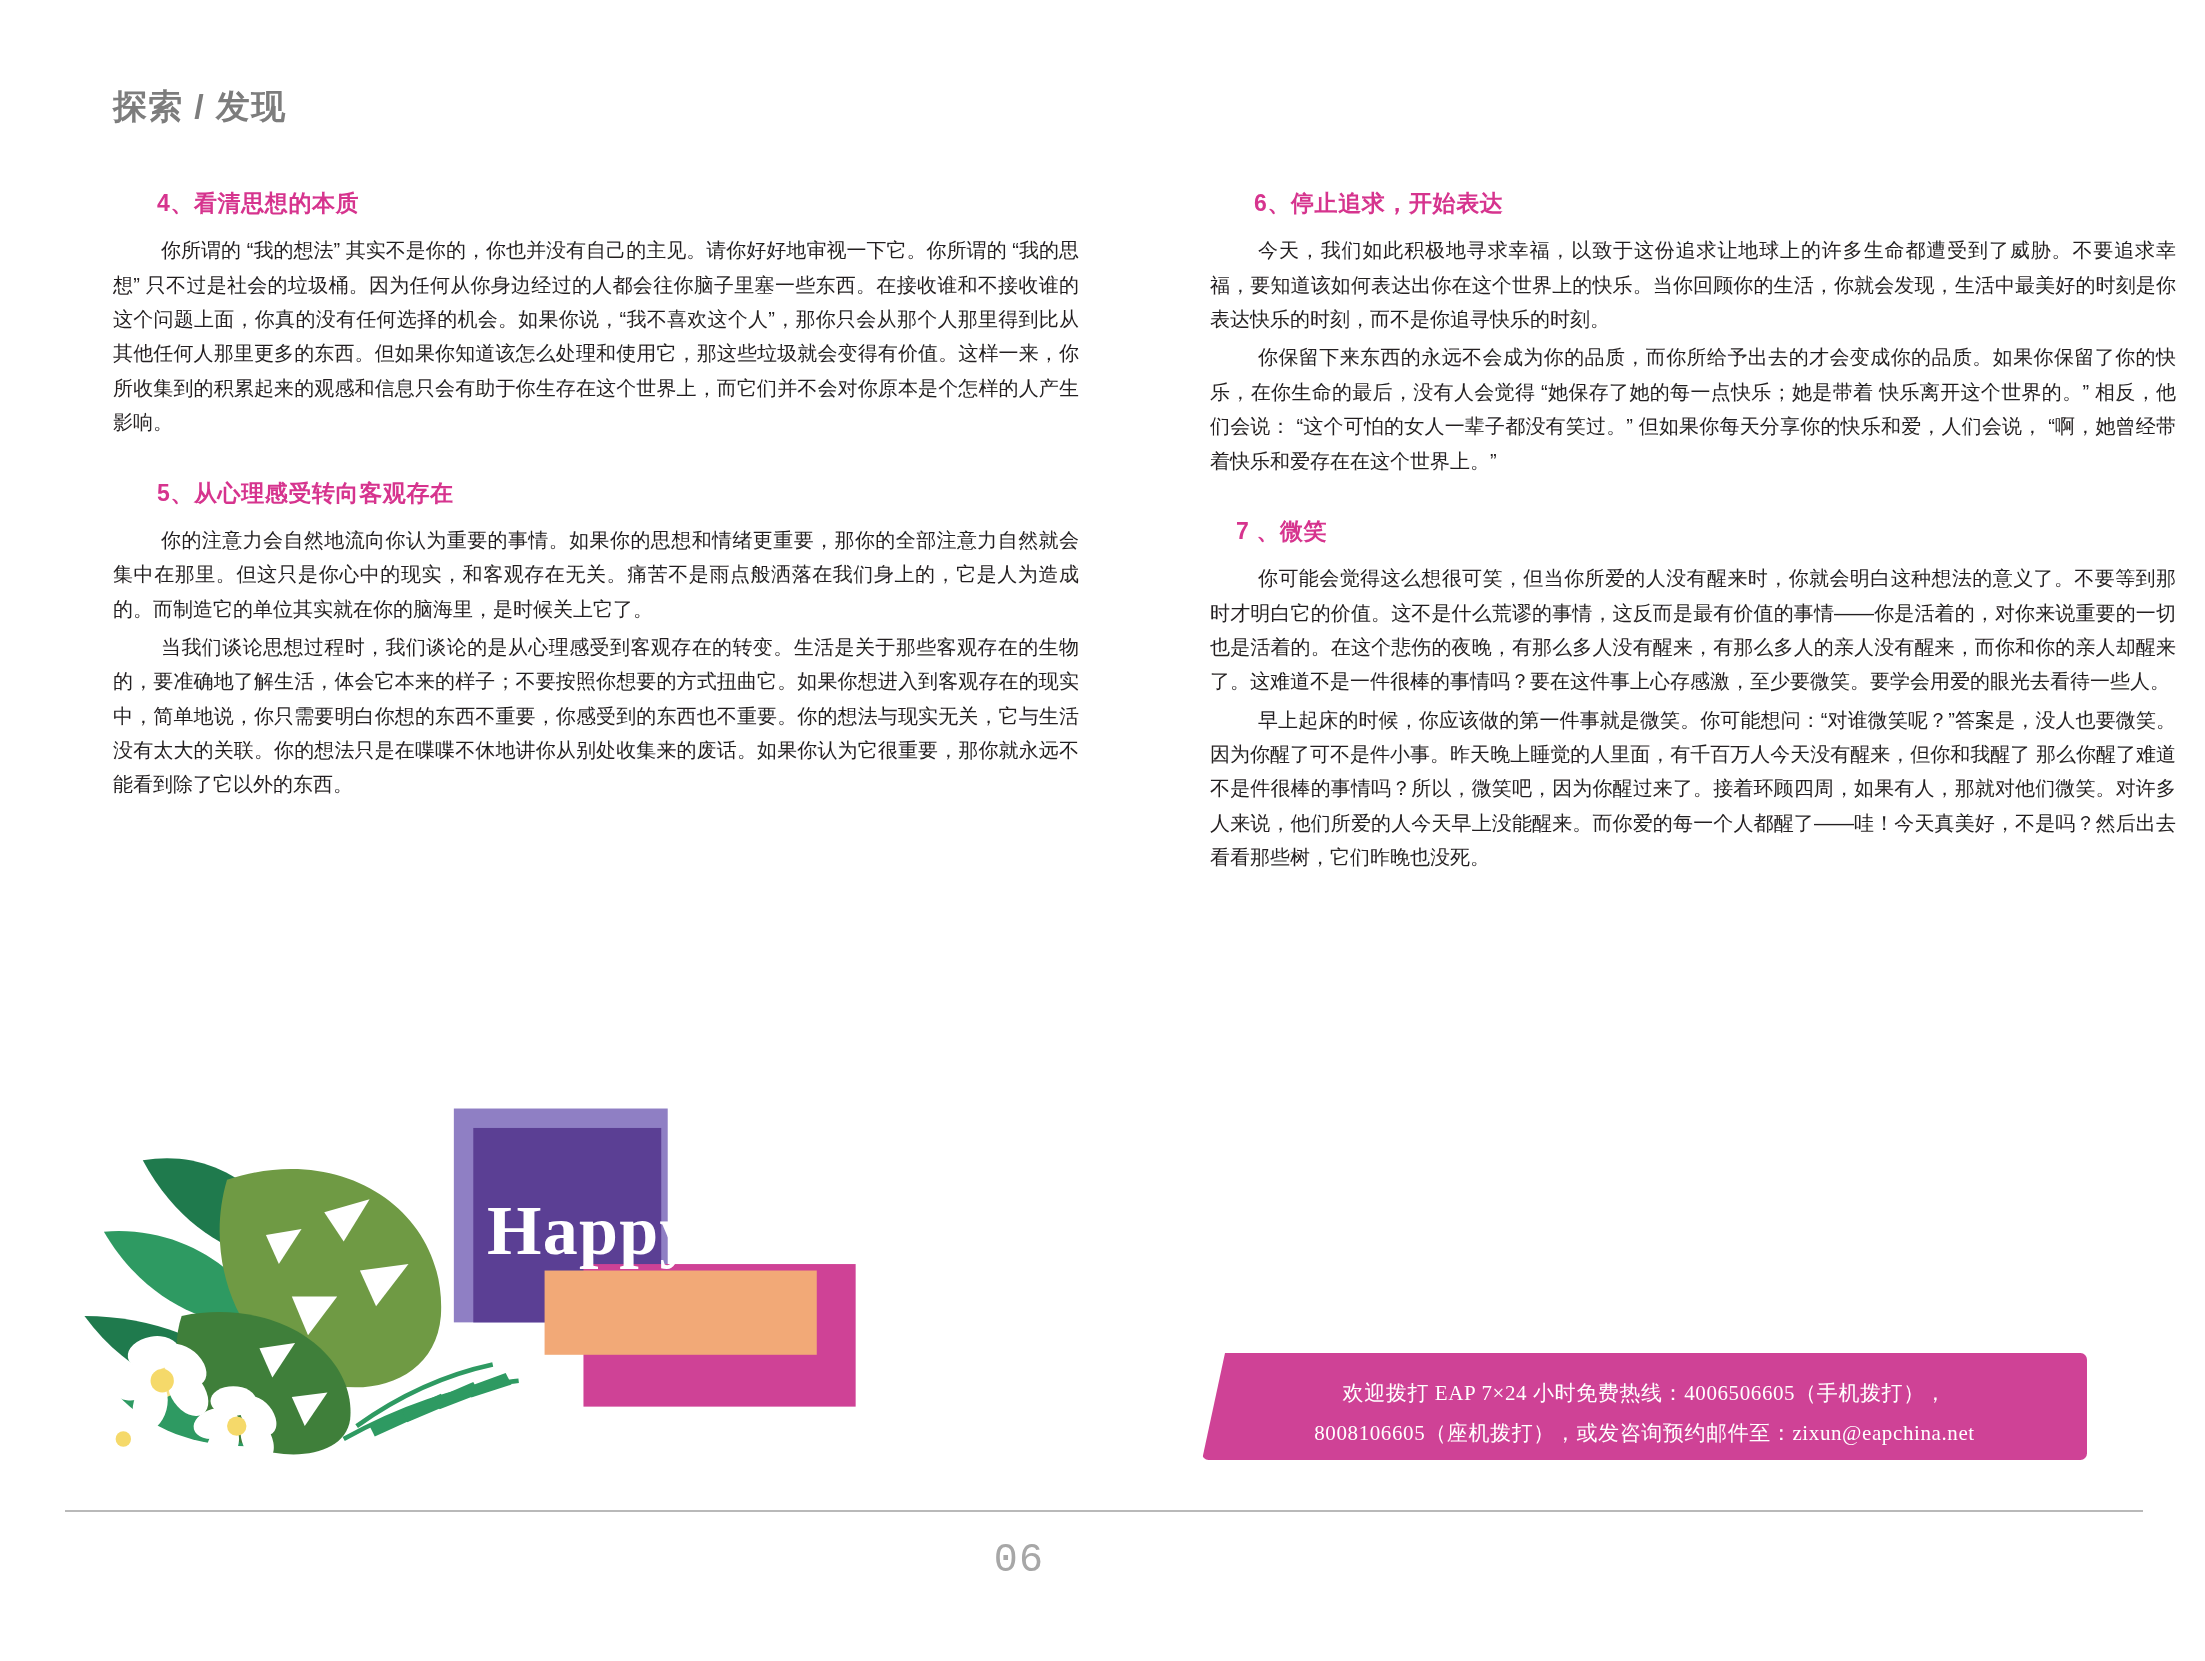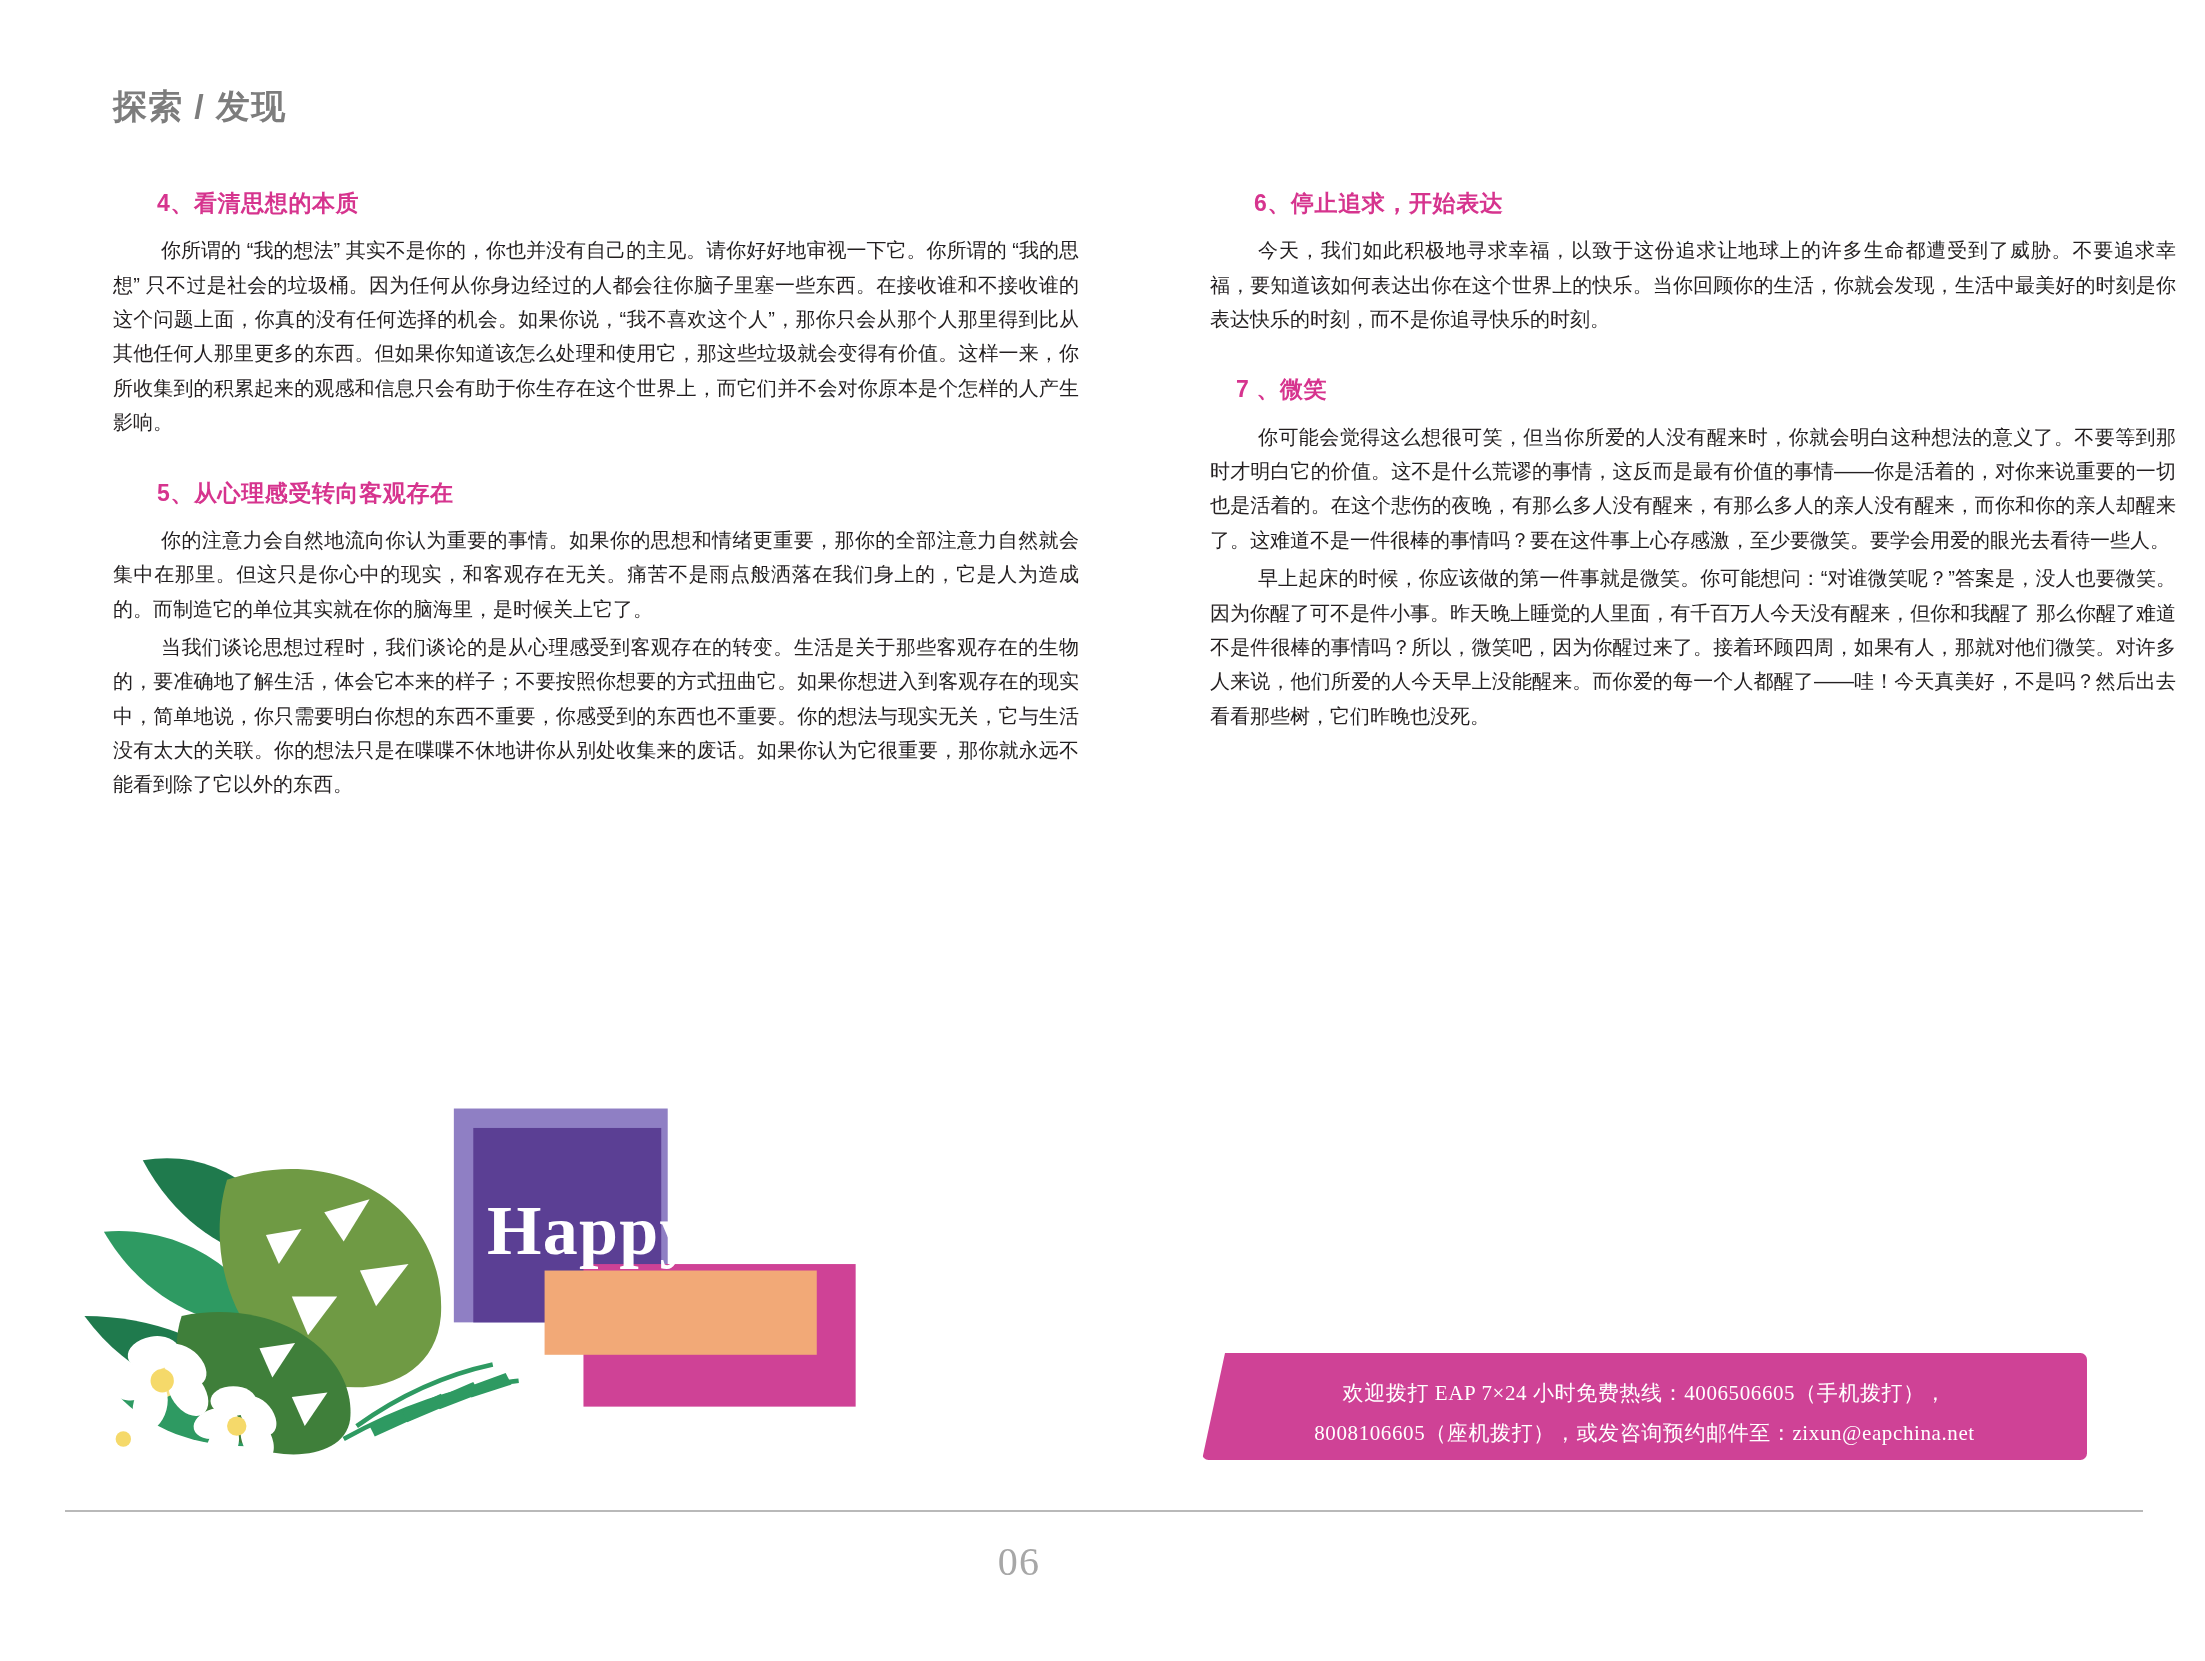--- a/index.html
+++ b/index.html
@@ -115,21 +115,21 @@
     width: 2078px;
     height: 1.9px;
     background: #b9b9b9;
   }
   .page-number {
     position: absolute;
     left: 0;
     top: 1538px;
     width: 2038px;
     text-align: center;
-    font-family: Liberation Serif, serif;
+    font-family: Liberation Mono, monospace;
     font-size: 40px;
     color: #a7a7a7;
     letter-spacing: 1.3px;
   }
 </style>
 </head>
 <body>
 
 <div class="page">
 
@@ -225,20 +225,21 @@
       </g>
     </svg>
   </div>
   <div class="happy-text">Happy</div>
 
   <div class="col col-right">
 
     <div>
       <div class="sec-title">6、停止追求，开始表达</div>
       <p class="body">今天，我们如此积极地寻求幸福，以致于这份追求让地球上的许多生命都遭受到了威胁。不要追求幸福，要知道该如何表达出你在这个世界上的快乐。当你回顾你的生活，你就会发现，生活中最美好的时刻是你表达快乐的时刻，而不是你追寻快乐的时刻。</p>
+      <p class="body">你保留下来东西的永远不会成为你的品质，而你所给予出去的才会变成你的品质。如果你保留了你的快乐，在你生命的最后，没有人会觉得 “她保存了她的每一点快乐；她是带着 快乐离开这个世界的。” 相反，他们会说： “这个可怕的女人一辈子都没有笑过。” 但如果你每天分享你的快乐和爱，人们会说， “啊，她曾经带着快乐和爱存在在这个世界上。”</p>
     </div>
 
     <div class="block-gap"></div>
 
     <div>
       <div class="sec-title small-indent">7 、微笑</div>
       <p class="body">你可能会觉得这么想很可笑，但当你所爱的人没有醒来时，你就会明白这种想法的意义了。不要等到那时才明白它的价值。这不是什么荒谬的事情，这反而是最有价值的事情——你是活着的，对你来说重要的一切也是活着的。在这个悲伤的夜晚，有那么多人没有醒来，有那么多人的亲人没有醒来，而你和你的亲人却醒来了。这难道不是一件很棒的事情吗？要在这件事上心存感激，至少要微笑。要学会用爱的眼光去看待一些人。</p>
       <p class="body">早上起床的时候，你应该做的第一件事就是微笑。你可能想问：“对谁微笑呢？”答案是，没人也要微笑。因为你醒了可不是件小事。昨天晚上睡觉的人里面，有千百万人今天没有醒来，但你和我醒了 那么你醒了难道不是件很棒的事情吗？所以，微笑吧，因为你醒过来了。接着环顾四周，如果有人，那就对他们微笑。对许多人来说，他们所爱的人今天早上没能醒来。而你爱的每一个人都醒了——哇！今天真美好，不是吗？然后出去看看那些树，它们昨晚也没死。</p>
     </div>
 

